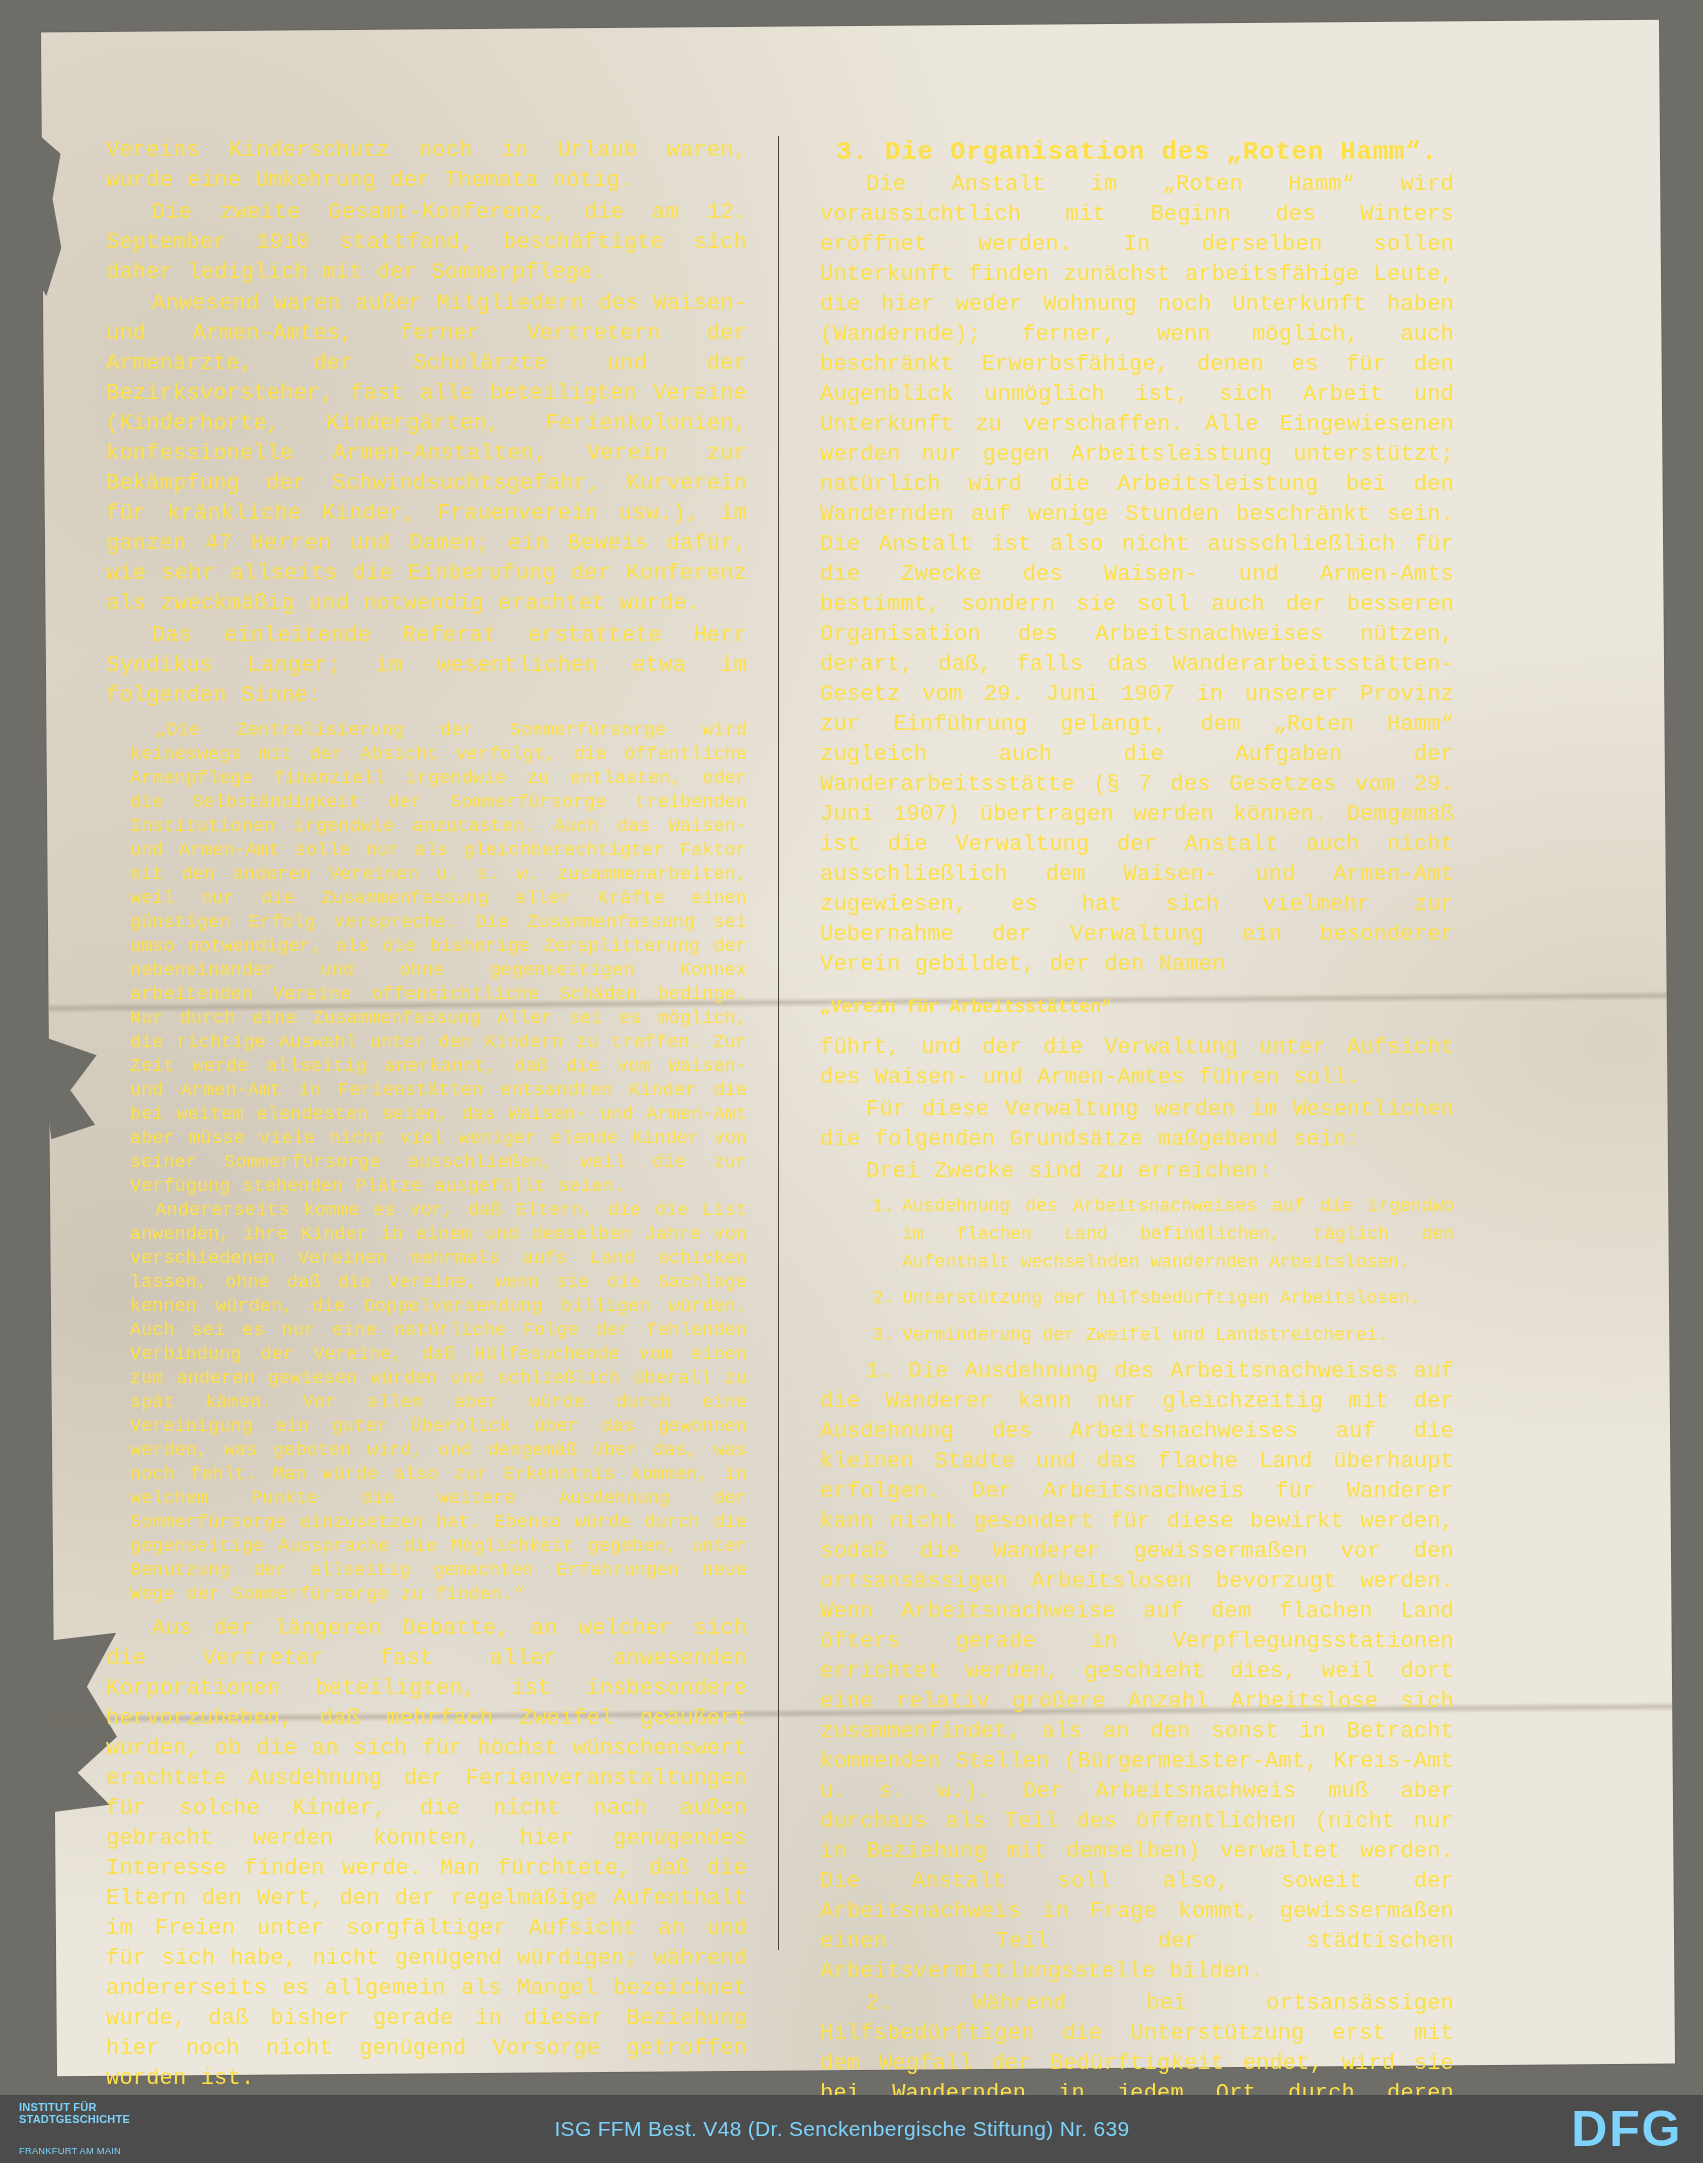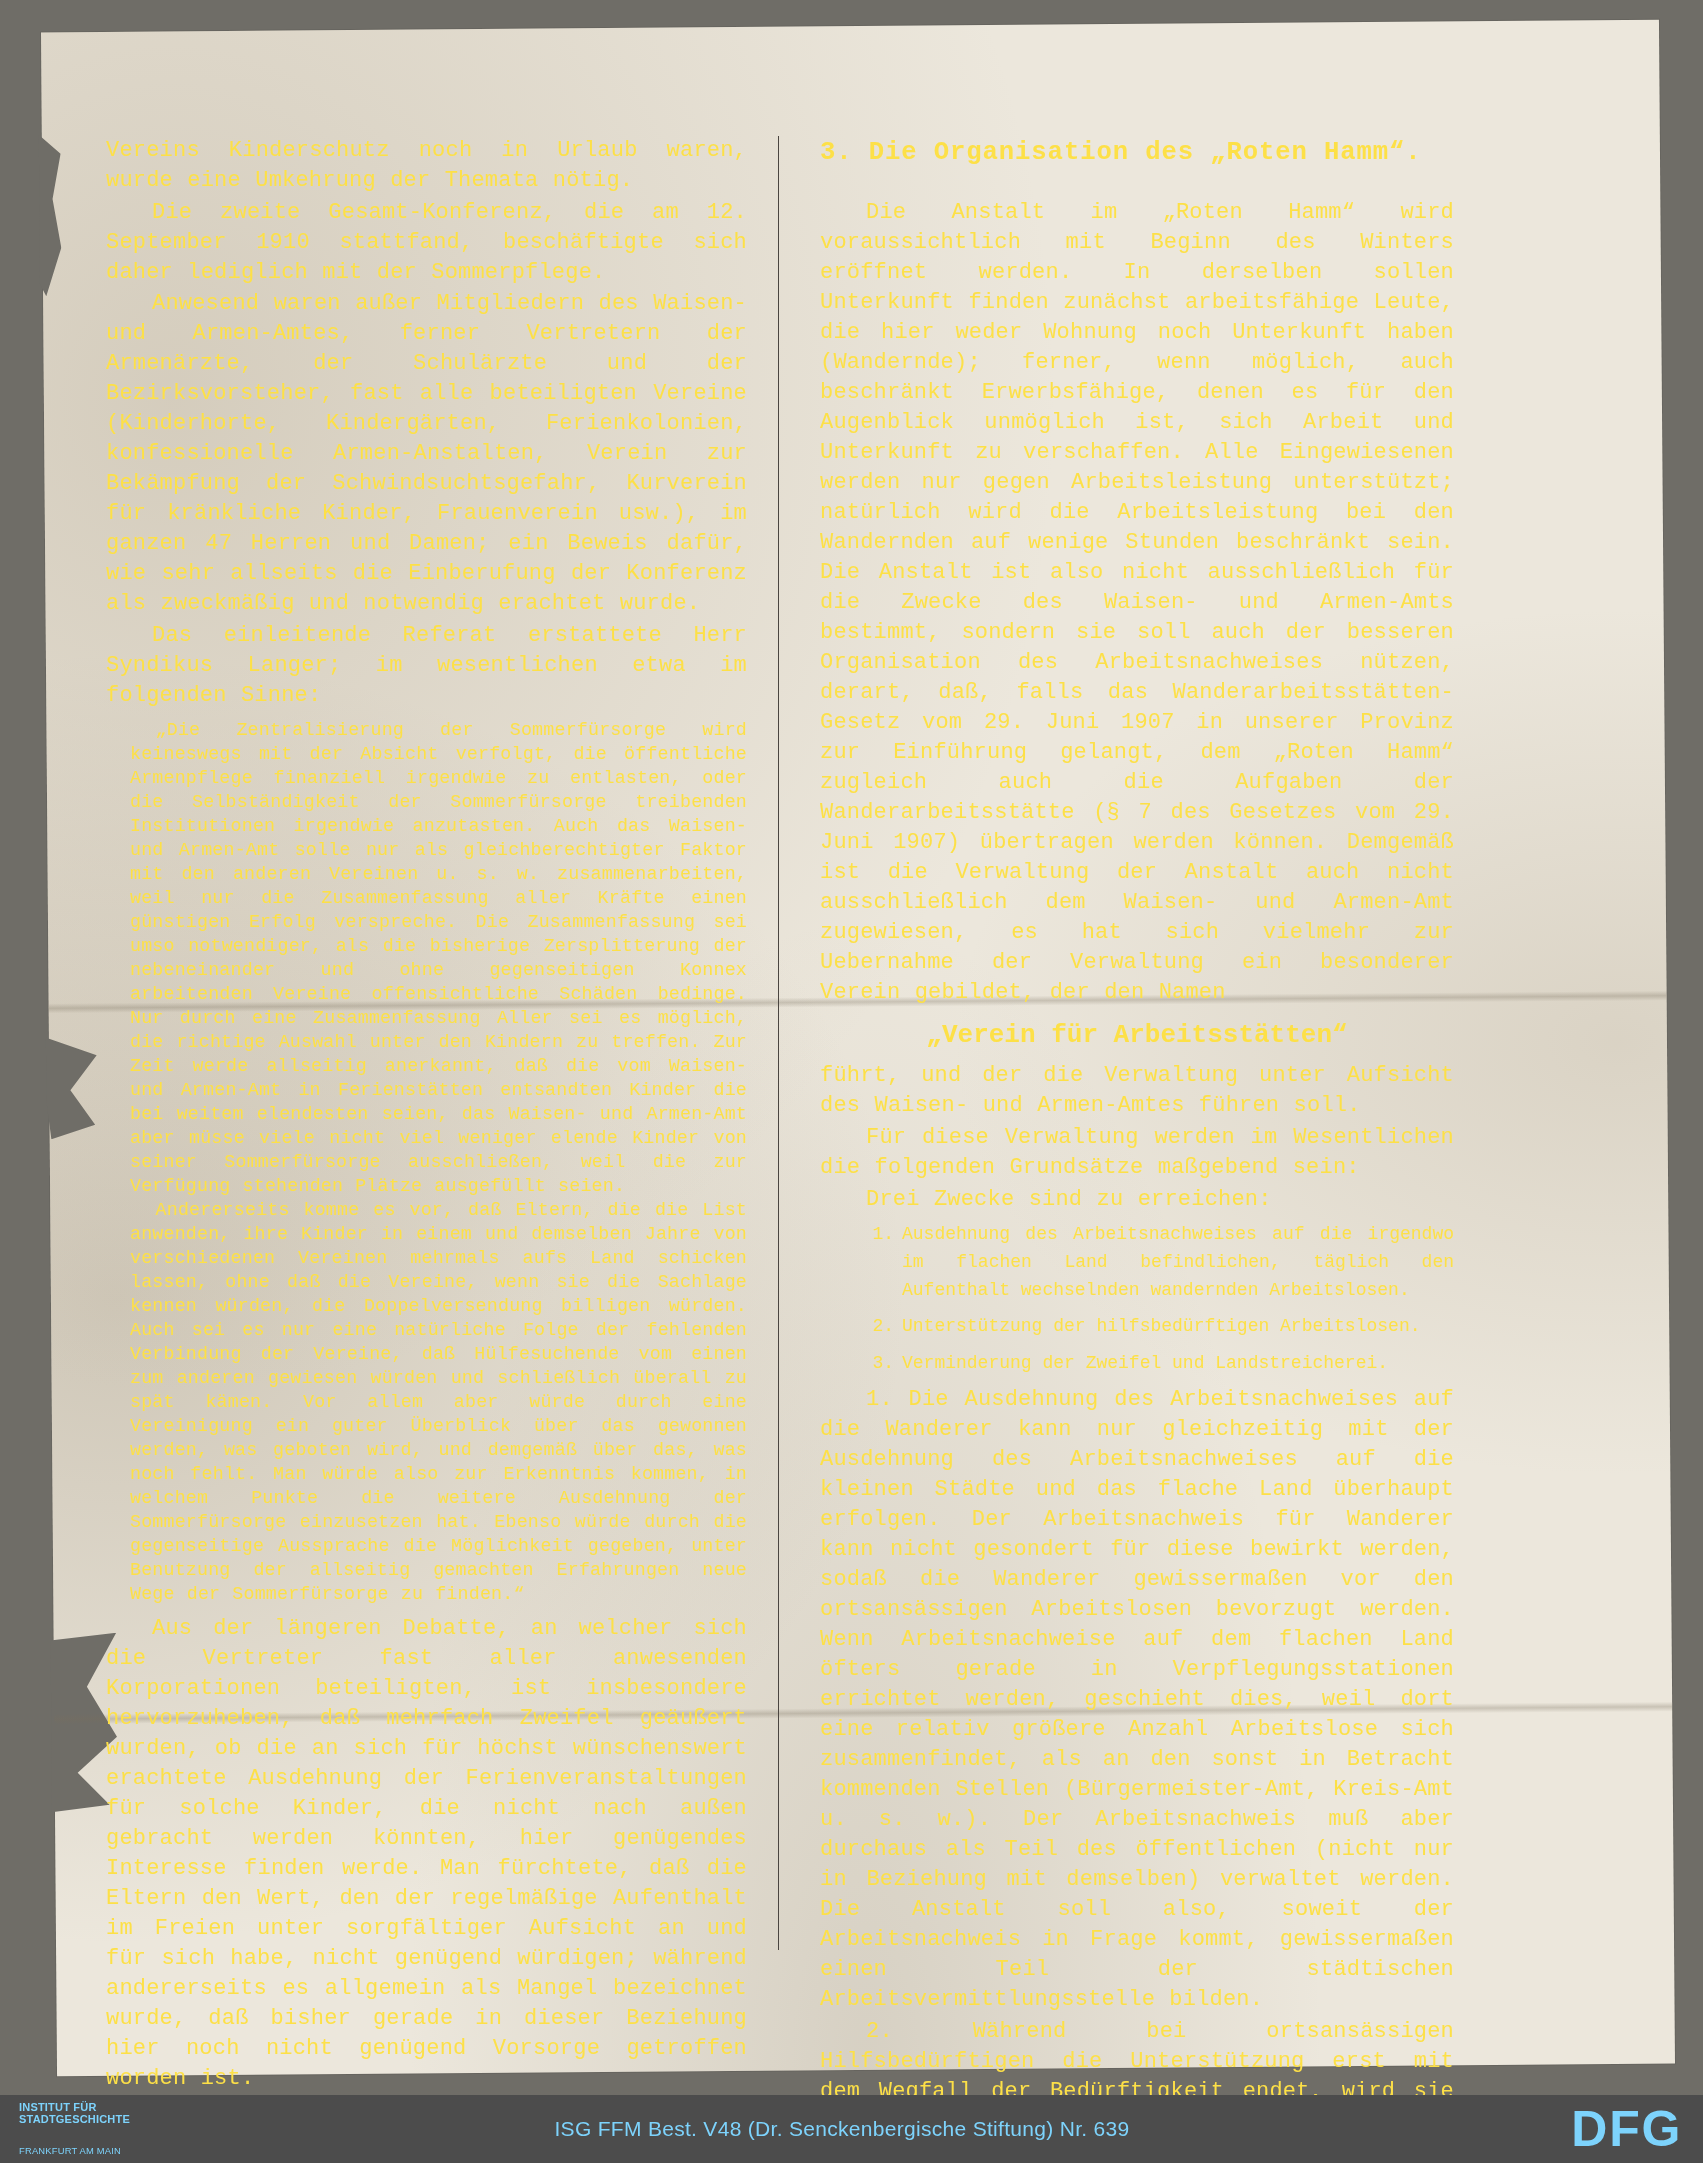--- a/index.html
+++ b/index.html
@@ -99,29 +99,29 @@
     font-size: 18.3px;
     line-height: 24px;
     text-indent: 25.6px;
     margin-bottom: 0;
   }
   .quote { margin: 6.8px 0 8.5px 24px; }
 
   h2.section {
     font-size: 25.6px;
     line-height: 34px;
+    text-align: center;
+    margin: 0 0 0 0;
+    font-weight: bold;
+    letter-spacing: 0.9px;
+  }
+  h3.subhead {
+    font-size: 18px;
+    line-height: 31px;
     text-align: left;
-    margin: 0 0 28px 0;
-    font-weight: bold;
-    letter-spacing: 0.9px;
-  }
-  h3.subhead {
-    font-size: 26px;
-    line-height: 31px;
-    text-align: center;
     margin: 12px 0 10.2px 0;
     font-weight: bold;
   }
   .centerline {
     text-align: center;
     text-indent: 0;
     letter-spacing: 3.4px;
     margin: 8.5px 0 6.8px 0;
   }
   ol.enum {

